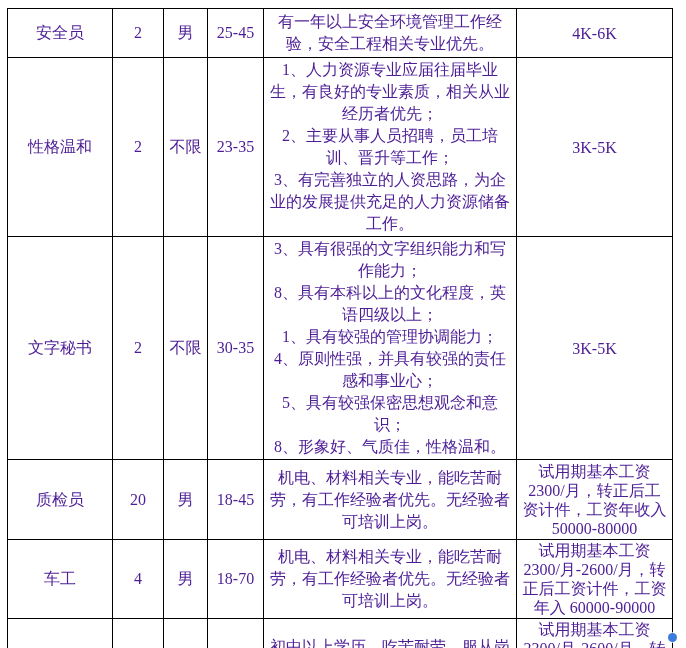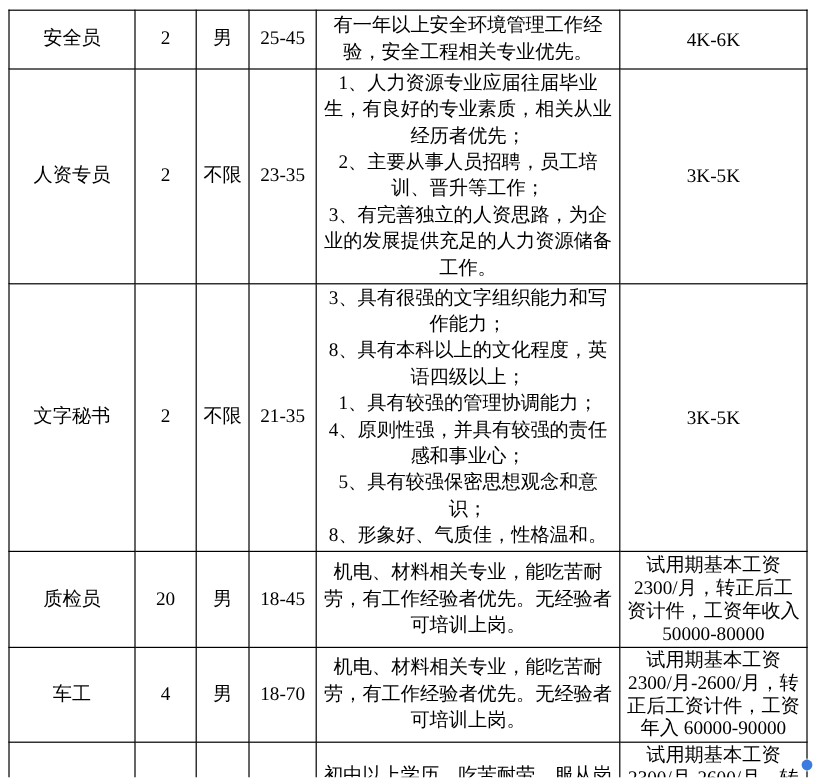--- a/index.html
+++ b/index.html
@@ -6,21 +6,21 @@
     margin: 0;
     padding: 0;
     background: #ffffff;
   }
   .page {
     position: relative;
     width: 686px;
     height: 648px;
     background: #ffffff;
     font-family: "Liberation Serif", "DejaVu Serif", serif;
-    color: #000000;
+    color: #4c1d95;
     overflow: hidden;
   }
   table.job-table {
     position: absolute;
     left: 7px;
     top: 8px;
     width: 665px;
     border-collapse: collapse;
     table-layout: fixed;
   }
@@ -72,36 +72,36 @@
         <td class="c-center">安全员</td>
         <td class="c-center">2</td>
         <td class="c-gender">男</td>
         <td class="c-center">25-45</td>
         <td class="c-req">
             <div>有一年以上安全环境管理工作经验，安全工程相关专业优先。</div>
           </td>
         <td class="c-salary">4K-6K</td>
       </tr>
       <tr class="r2">
-        <td class="c-center">人资专员</td>
+        <td class="c-center">性格温和</td>
         <td class="c-center">2</td>
         <td class="c-gender">不限</td>
         <td class="c-center">23-35</td>
         <td class="c-req">
             <div>1、人力资源专业应届往届毕业生，有良好的专业素质，相关从业经历者优先；</div>
             <div>2、主要从事人员招聘，员工培训、晋升等工作；</div>
             <div>3、有完善独立的人资思路，为企业的发展提供充足的人力资源储备工作。</div>
           </td>
         <td class="c-salary">3K-5K</td>
       </tr>
       <tr class="r3">
         <td class="c-center">文字秘书</td>
         <td class="c-center">2</td>
         <td class="c-gender">不限</td>
-        <td class="c-center">21-35</td>
+        <td class="c-center">30-35</td>
         <td class="c-req">
             <div>3、具有很强的文字组织能力和写作能力；</div>
             <div>8、具有本科以上的文化程度，英语四级以上；</div>
             <div>1、具有较强的管理协调能力；</div>
             <div>4、原则性强，并具有较强的责任感和事业心；</div>
             <div>5、具有较强保密思想观念和意识；</div>
             <div>8、形象好、气质佳，性格温和。</div>
           </td>
         <td class="c-salary">3K-5K</td>
       </tr>

